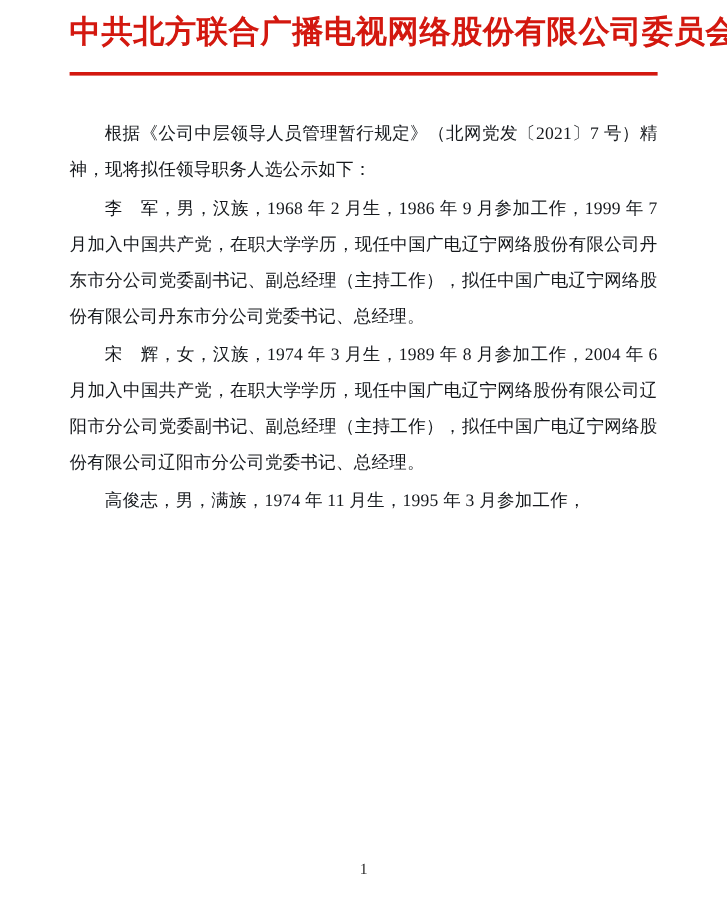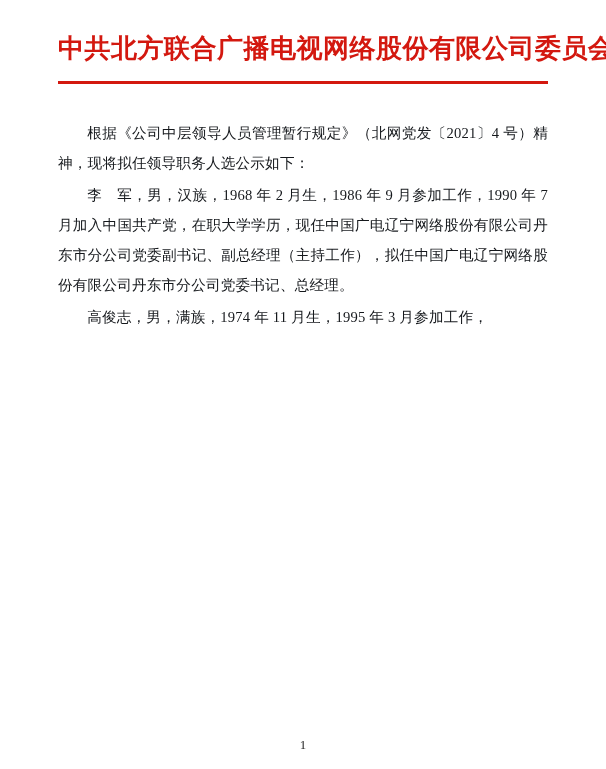--- a/index.html
+++ b/index.html
@@ -16,21 +16,21 @@
   }
   .page {
     position: relative;
     width: 606px;
     height: 769px;
     background: #ffffff;
     box-sizing: border-box;
     padding: 0 58px;
   }
   .letterhead {
-    margin-top: 32px;
+    margin-top: 11px;
     text-align: center;
     color: #d3180f;
     font-family: "DejaVu Serif", "Liberation Serif", serif;
     font-weight: bold;
     font-size: 26px;
     letter-spacing: 0.5px;
     line-height: 1.25;
     white-space: nowrap;
   }
   .rule {
@@ -76,20 +76,21 @@
 <body>
 
 <div class="page">
 
   <div class="letterhead">中共北方联合广播电视网络股份有限公司委员会</div>
 
   <div class="rule"></div>
 
 
   <div class="body-text">
-    <p class="para">根据《公司中层领导人员管理暂行规定》（北网党发〔2021〕4 号）精神，现将拟任领导职务人选公示如下：</p>
-    <p class="para">李　军，男，汉族，1968 年 2 月生，1986 年 9 月参加工作，1990 年 7 月加入中国共产党，在职大学学历，现任中国广电辽宁网络股份有限公司丹东市分公司党委副书记、副总经理（主持工作），拟任中国广电辽宁网络股份有限公司丹东市分公司党委书记、总经理。</p>
+    <p class="para">根据《公司中层领导人员管理暂行规定》（北网党发〔2021〕7 号）精神，现将拟任领导职务人选公示如下：</p>
+    <p class="para">李　军，男，汉族，1968 年 2 月生，1986 年 9 月参加工作，1999 年 7 月加入中国共产党，在职大学学历，现任中国广电辽宁网络股份有限公司丹东市分公司党委副书记、副总经理（主持工作），拟任中国广电辽宁网络股份有限公司丹东市分公司党委书记、总经理。</p>
+    <p class="para">宋　辉，女，汉族，1974 年 3 月生，1989 年 8 月参加工作，2004 年 6 月加入中国共产党，在职大学学历，现任中国广电辽宁网络股份有限公司辽阳市分公司党委副书记、副总经理（主持工作），拟任中国广电辽宁网络股份有限公司辽阳市分公司党委书记、总经理。</p>
     <p class="para">高俊志，男，满族，1974 年 11 月生，1995 年 3 月参加工作，</p>
   </div>
 
   <div class="page-number">1</div>
 
 </div>
 
 </body></html>

